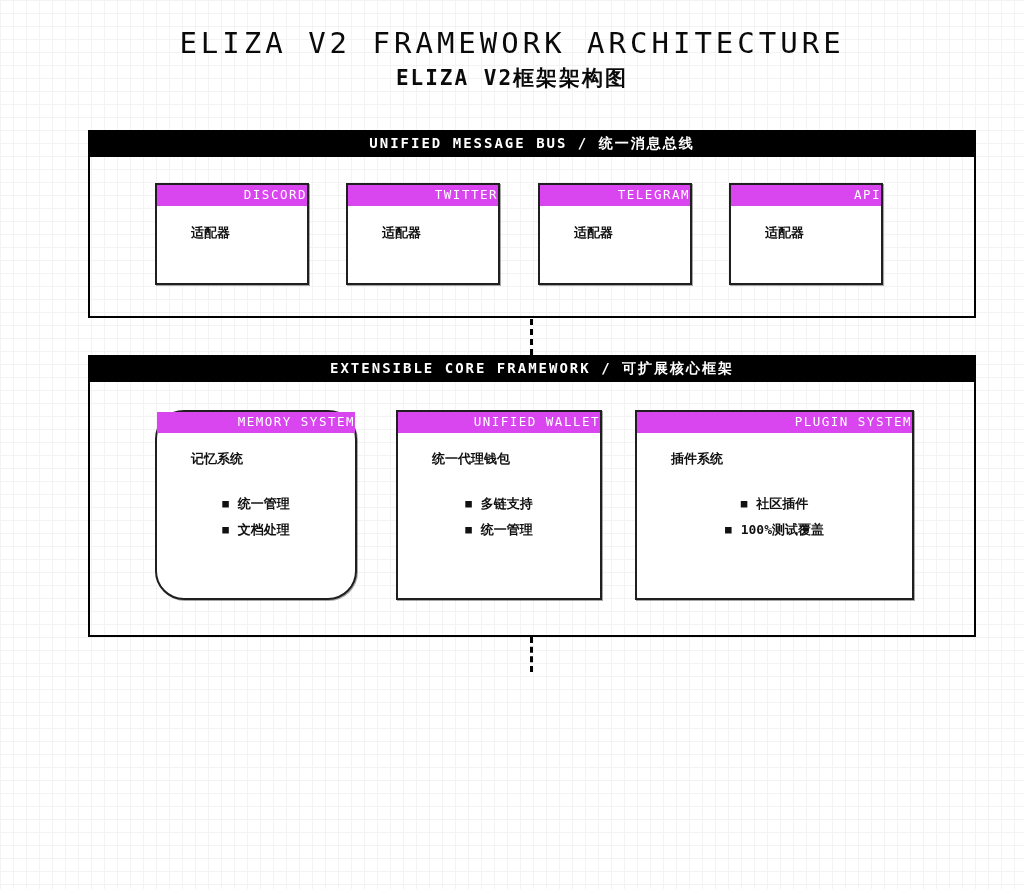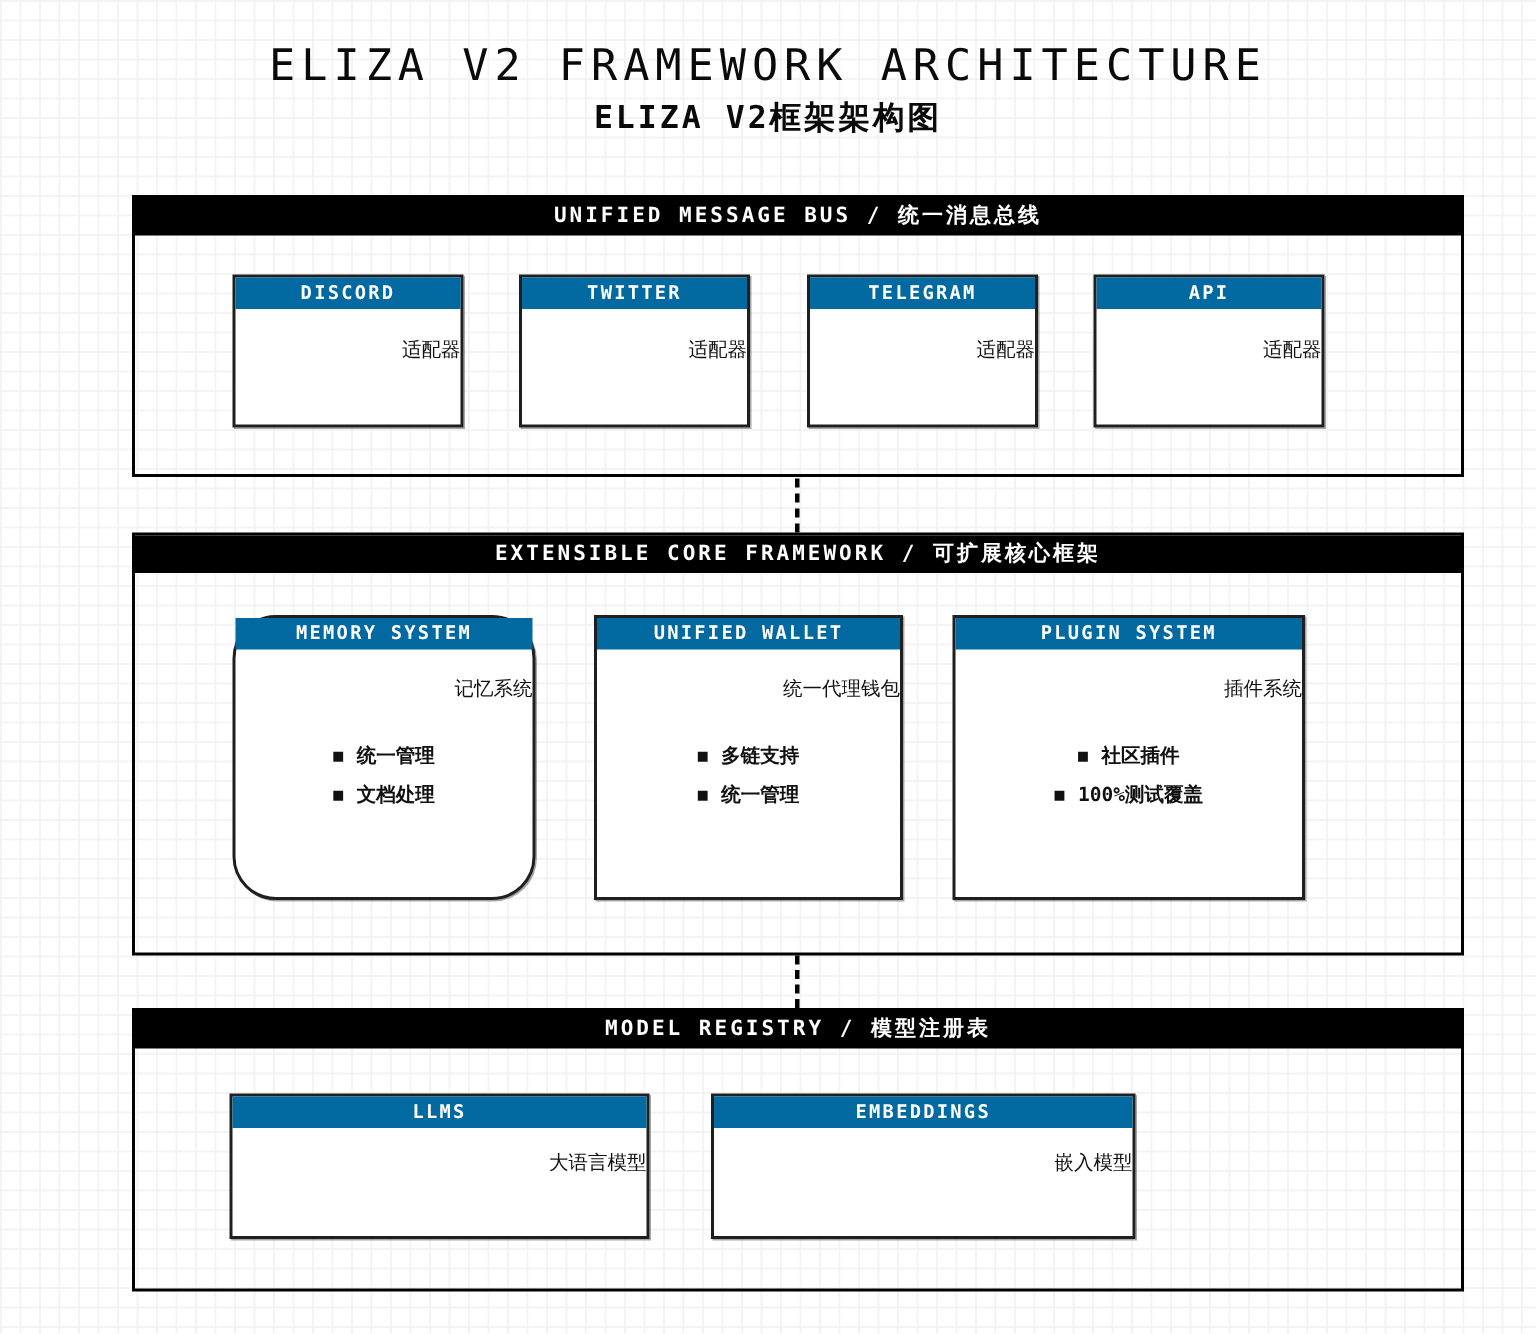--- a/index.html
+++ b/index.html
@@ -38,26 +38,26 @@
     background: #000; color: #fff; text-align: center;
     font-weight: bold; font-size: 14px; letter-spacing: 2px;
     padding: 3px 0 4px 0; white-space: nowrap;
   }
   .node {
     position: absolute; background: #fff;
     border: 2px solid #1f1f1f; box-sizing: border-box;
     box-shadow: 1px 1px 0 rgba(60,60,60,0.45);
   }
   .node-header {
-    background: #0369a1; color: #fff; text-align: center;
-    font-weight: bold; font-size: 12.5px; letter-spacing: 1.5px;
+    background: #d946ef; color: #fff; text-align: right;
+    font-weight: normal; font-size: 12.5px; letter-spacing: 1.5px;
     padding: 2px 0 4px 0; white-space: nowrap;
   }
   .node-label {
-    text-align: right; font-size: 13px; font-weight: normal;
+    text-align: left; font-size: 13px; font-weight: bold;
     padding-top: 18px; color: #111; padding-left: 34px;
   }
   .section-core .node-label { padding-top: 17px; }
   .section-registry .node-label { padding-top: 14px; }
   .bullet-list { margin-top: 27px; text-align: center; }
   .bullet-item { font-size: 13px; font-weight: bold; margin: 8px 0; white-space: nowrap; }
   .bullet-item .sq { font-size: 11px; margin-right: 9px; position: relative; top: -1px; }
   .connector {
     position: absolute; left: 530px; width: 0;
     border-left: 3px dashed #000;
@@ -65,21 +65,21 @@
   .connector-1 { top: 319px; height: 36px; }
   .connector-2 { top: 637px; height: 35px; }
 
   
   .bus-node   { top: 51px; height: 102px; width: 154px; }
   .bus-0 { left: 65px; }  .bus-1 { left: 256px; }
   .bus-2 { left: 448px; } .bus-3 { left: 639px; }
   .core-node  { top: 53px; height: 190px; }
   .core-0 { left: 65px;  width: 202px; border-radius: 29px; }
   .core-1 { left: 306px; width: 206px; }
-  .core-2 { left: 545px; width: 235px; }
+  .core-2 { left: 545px; width: 279px; }
   .reg-node   { top: 55px; height: 97px; }
   .reg-0 { left: 63px;  width: 280px; }
   .reg-1 { left: 384px; width: 283px; }
 </style>
 </head>
 <body>
 
 <div class="canvas">
 
   <div class="page-title">ELIZA V2 FRAMEWORK ARCHITECTURE</div>
@@ -134,26 +134,14 @@
       <div class="node-label">插件系统</div>
       <div class="bullet-list">
         <div class="bullet-item"><span class="sq">■</span><span>社区插件</span></div>
         <div class="bullet-item"><span class="sq">■</span><span>100%测试覆盖</span></div>
       </div>
     </div>
   </div>
 
   <div class="connector connector-2"></div>
 
-  <div class="section section-registry">
-    <div class="section-header">MODEL REGISTRY / 模型注册表</div>
-
-    <div class="node reg-node reg-0">
-      <div class="node-header">LLMS</div>
-      <div class="node-label">大语言模型</div>
-    </div>
-    <div class="node reg-node reg-1">
-      <div class="node-header">EMBEDDINGS</div>
-      <div class="node-label">嵌入模型</div>
-    </div>
-  </div>
 
 </div>
 
 </body></html>

